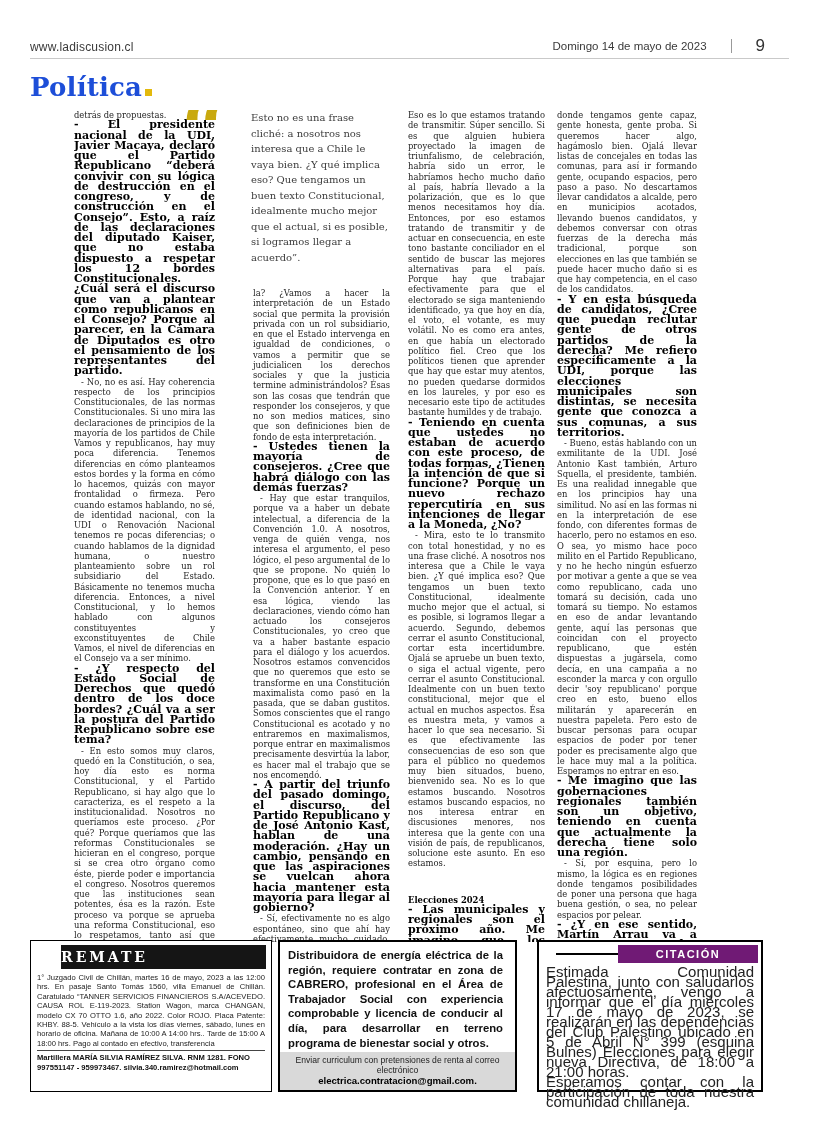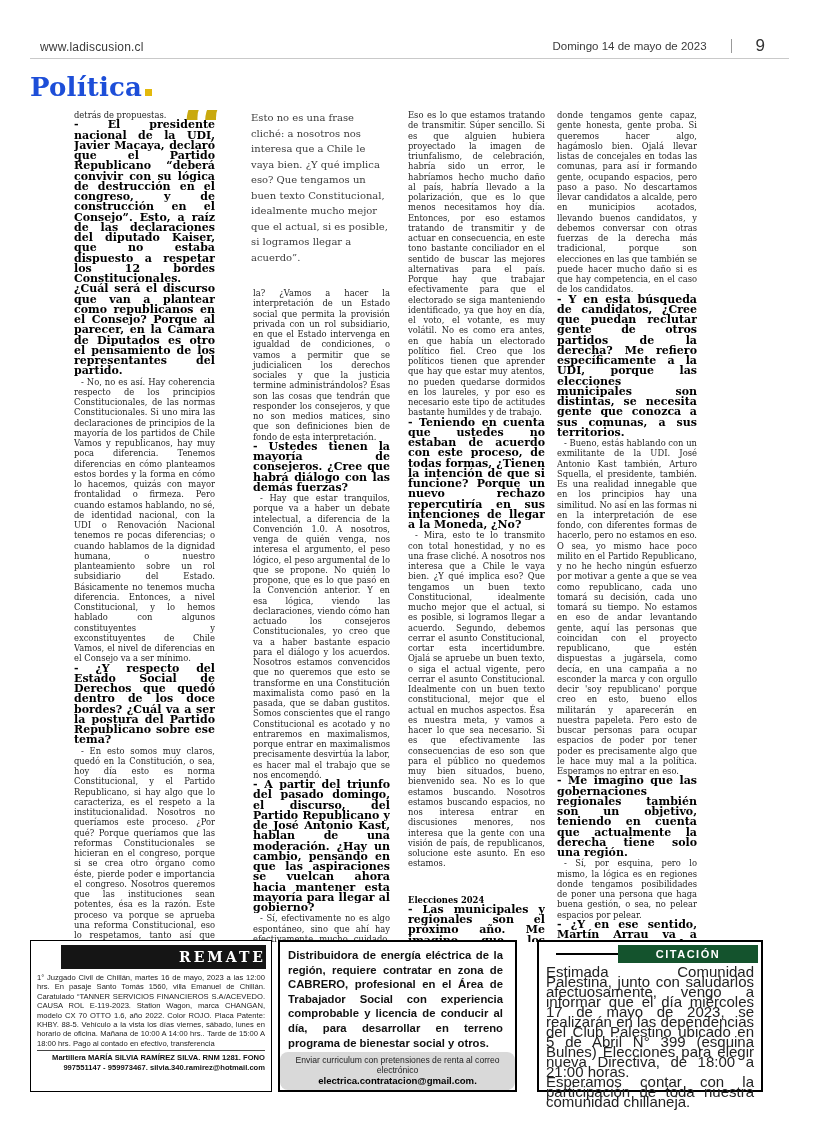--- a/index.html
+++ b/index.html
@@ -2,21 +2,21 @@
 <html><head>
 <meta charset="utf-8">
 <style>
   html,body{margin:0;padding:0;}
   body{
     width:819px;height:1133px;position:relative;background:#ffffff;
     font-family:"DejaVu Serif", serif;color:#1b1b1b;overflow:hidden;
   }
   
   .masthead{position:absolute;left:30px;right:30px;top:36px;height:20px;}
-  .site{font-family:"Liberation Sans",sans-serif;font-size:12px;color:#3a3a3a;letter-spacing:.2px;margin-left:10px;}
+  .site{font-family:"Liberation Sans",sans-serif;font-size:12px;color:#3a3a3a;letter-spacing:.2px;}
   .dateblock{position:absolute;right:24px;top:0;display:flex;align-items:center;gap:24px;}
   .date{font-family:"Liberation Sans",sans-serif;font-size:11.5px;color:#3a3a3a;}
   .vsep{width:1px;height:14px;background:#999;}
   .pagenum{font-family:"Liberation Sans",sans-serif;font-size:17px;color:#333;}
   .toprule{position:absolute;left:30px;right:30px;top:58px;height:1px;background:#c9c9c9;}
   .section-title{position:absolute;left:30px;top:72px;font-size:26px;font-weight:bold;color:#1d4ed8;letter-spacing:.2px;}
   .section-dot{display:inline-block;width:7px;height:7px;background:#E3B90C;margin-left:3px;}
   
   .col{position:absolute;top:110px;height:832px;overflow:hidden;}
   #col1{left:30px;width:141px;margin-left:44px;}
@@ -30,35 +30,35 @@
   
   .pullquote{position:relative;min-height:166px;}
   .qmark{position:absolute;left:-4px;top:-16px;font-size:82px;line-height:70px;font-weight:bold;color:#C9A90F;font-family:"DejaVu Serif",serif;}
   .qtext{margin-left:66px;width:139px;font-size:10px;line-height:15.5px;color:#3c3c3c;text-align:left;}
   #col2{margin-left:68px;width:137px;margin-top:12px;}
   
   .ad{position:absolute;top:940px;height:152px;background:#fff;box-sizing:border-box;}
   #ad-remate{left:30px;width:242px;border:1px solid #000;}
   .remate-header{margin:4px 5px 0 30px;height:24px;background:#151515;color:#fff;
     font-family:"DejaVu Serif",serif;font-weight:bold;font-size:14px;letter-spacing:3px;
-    text-align:right;line-height:24px;}
+    text-align:left;line-height:24px;}
   .remate-body{padding:4px 6px 2px 6px;font-family:"Liberation Sans",sans-serif;
     font-size:7.6px;line-height:9.4px;text-align:justify;color:#222;}
   .remate-footer{margin:0 6px;border-top:1px solid #444;padding-top:2px;
-    font-family:"Liberation Sans",sans-serif;font-weight:bold;font-size:7.6px;line-height:9.4px;color:#111;text-align:right;}
+    font-family:"Liberation Sans",sans-serif;font-weight:bold;font-size:7.6px;line-height:9.4px;color:#111;}
   #ad-job{left:278px;width:239px;border:2px solid #000;display:flex;flex-direction:column;}
   .job-body{flex:1;padding:6px 12px 0 8px;font-family:"Liberation Sans",sans-serif;font-weight:bold;
     font-size:11.3px;line-height:14.6px;text-align:justify;color:#111;}
   .job-footer{background:#d9d9d9;text-align:center;font-family:"Liberation Sans",sans-serif;
-    font-size:8.6px;line-height:10.5px;padding:3px 6px 4px 6px;color:#222;border-radius:8px;}
+    font-size:8.6px;line-height:10.5px;padding:3px 6px 4px 6px;color:#222;}
   .job-email{font-weight:bold;font-size:9.6px;color:#000;}
   #ad-citacion{left:537px;width:226px;border:2px solid #000;}
   .cit-header{display:flex;align-items:center;height:18px;margin:3px 3px 0 3px;}
   .cit-line{width:62px;border-top:2px solid #000;margin-left:14px;}
-  .cit-bar{flex:1;background:#14532d;color:#fff;font-family:"Liberation Sans",sans-serif;
+  .cit-bar{flex:1;background:#701a75;color:#fff;font-family:"Liberation Sans",sans-serif;
     font-weight:bold;font-size:11px;letter-spacing:1.5px;text-align:center;line-height:18px;}
   .cit-body{padding:4px 7px;font-family:"Liberation Sans",sans-serif;font-size:15px;
     line-height:10px;text-align:justify;color:#222;}
   .cit-body p{margin:0;}
 </style>
 </head>
 <body>
 
 <div class="masthead">
   <span class="site">www.ladiscusion.cl</span>

